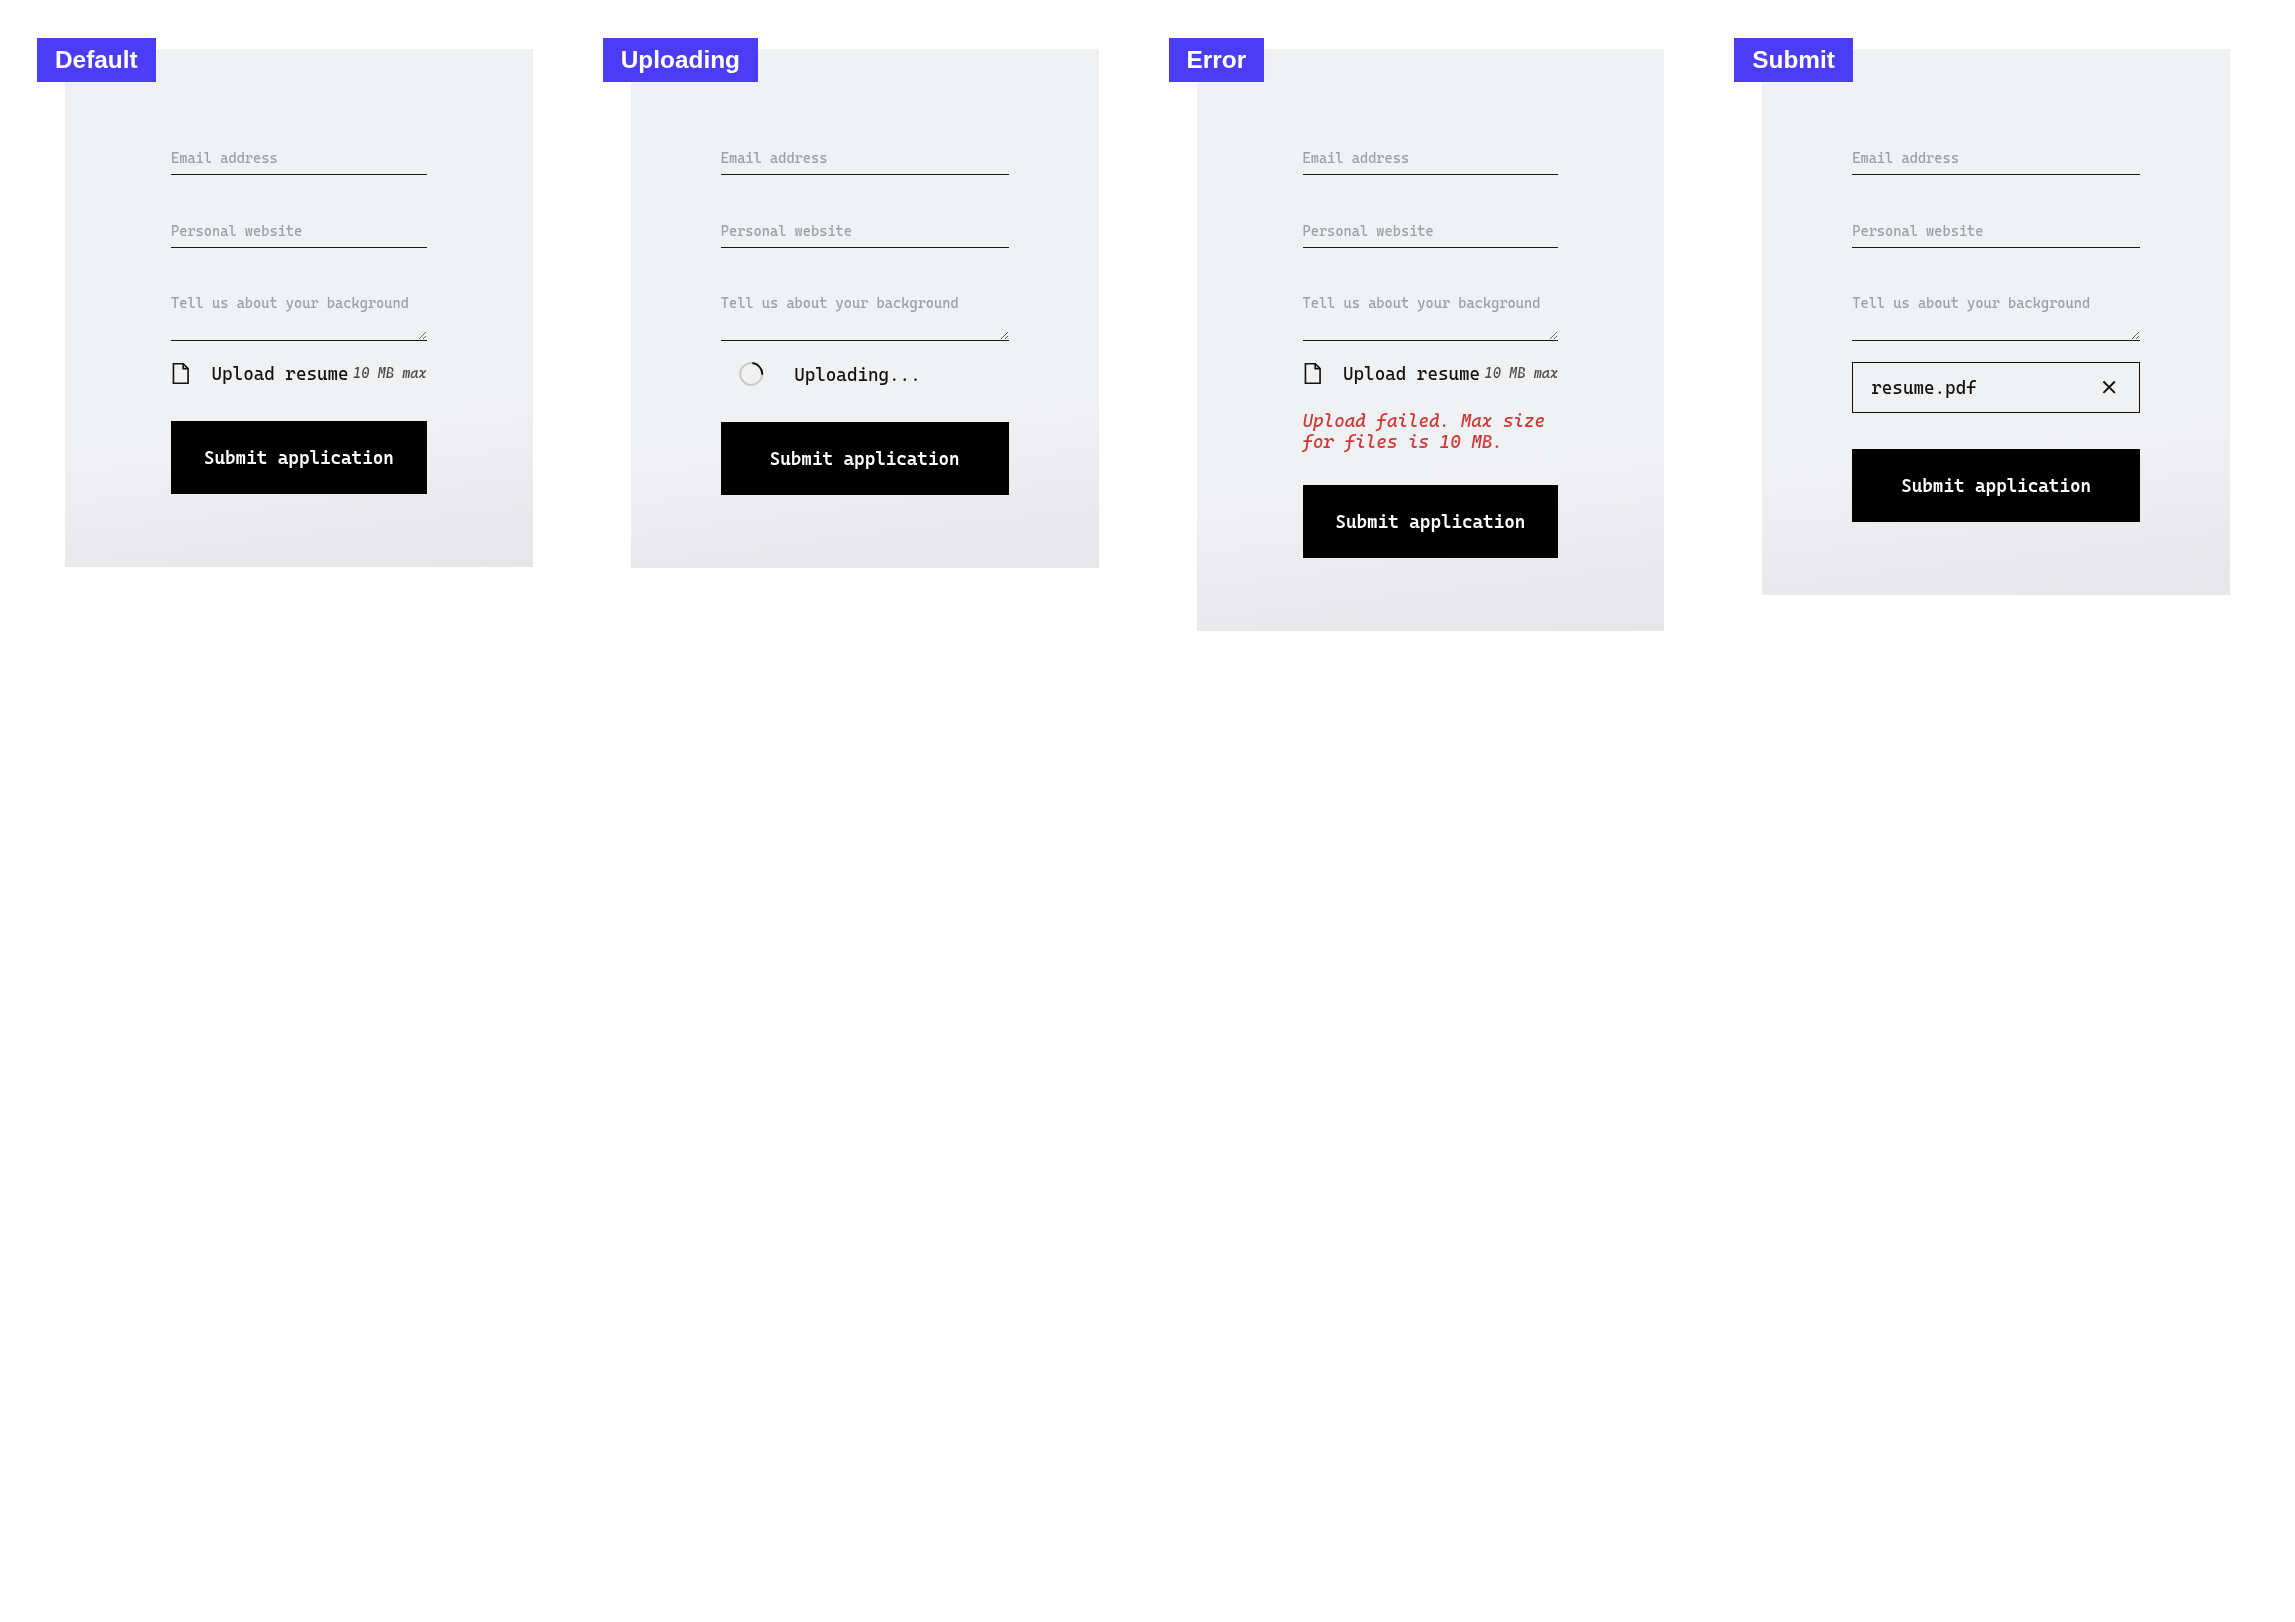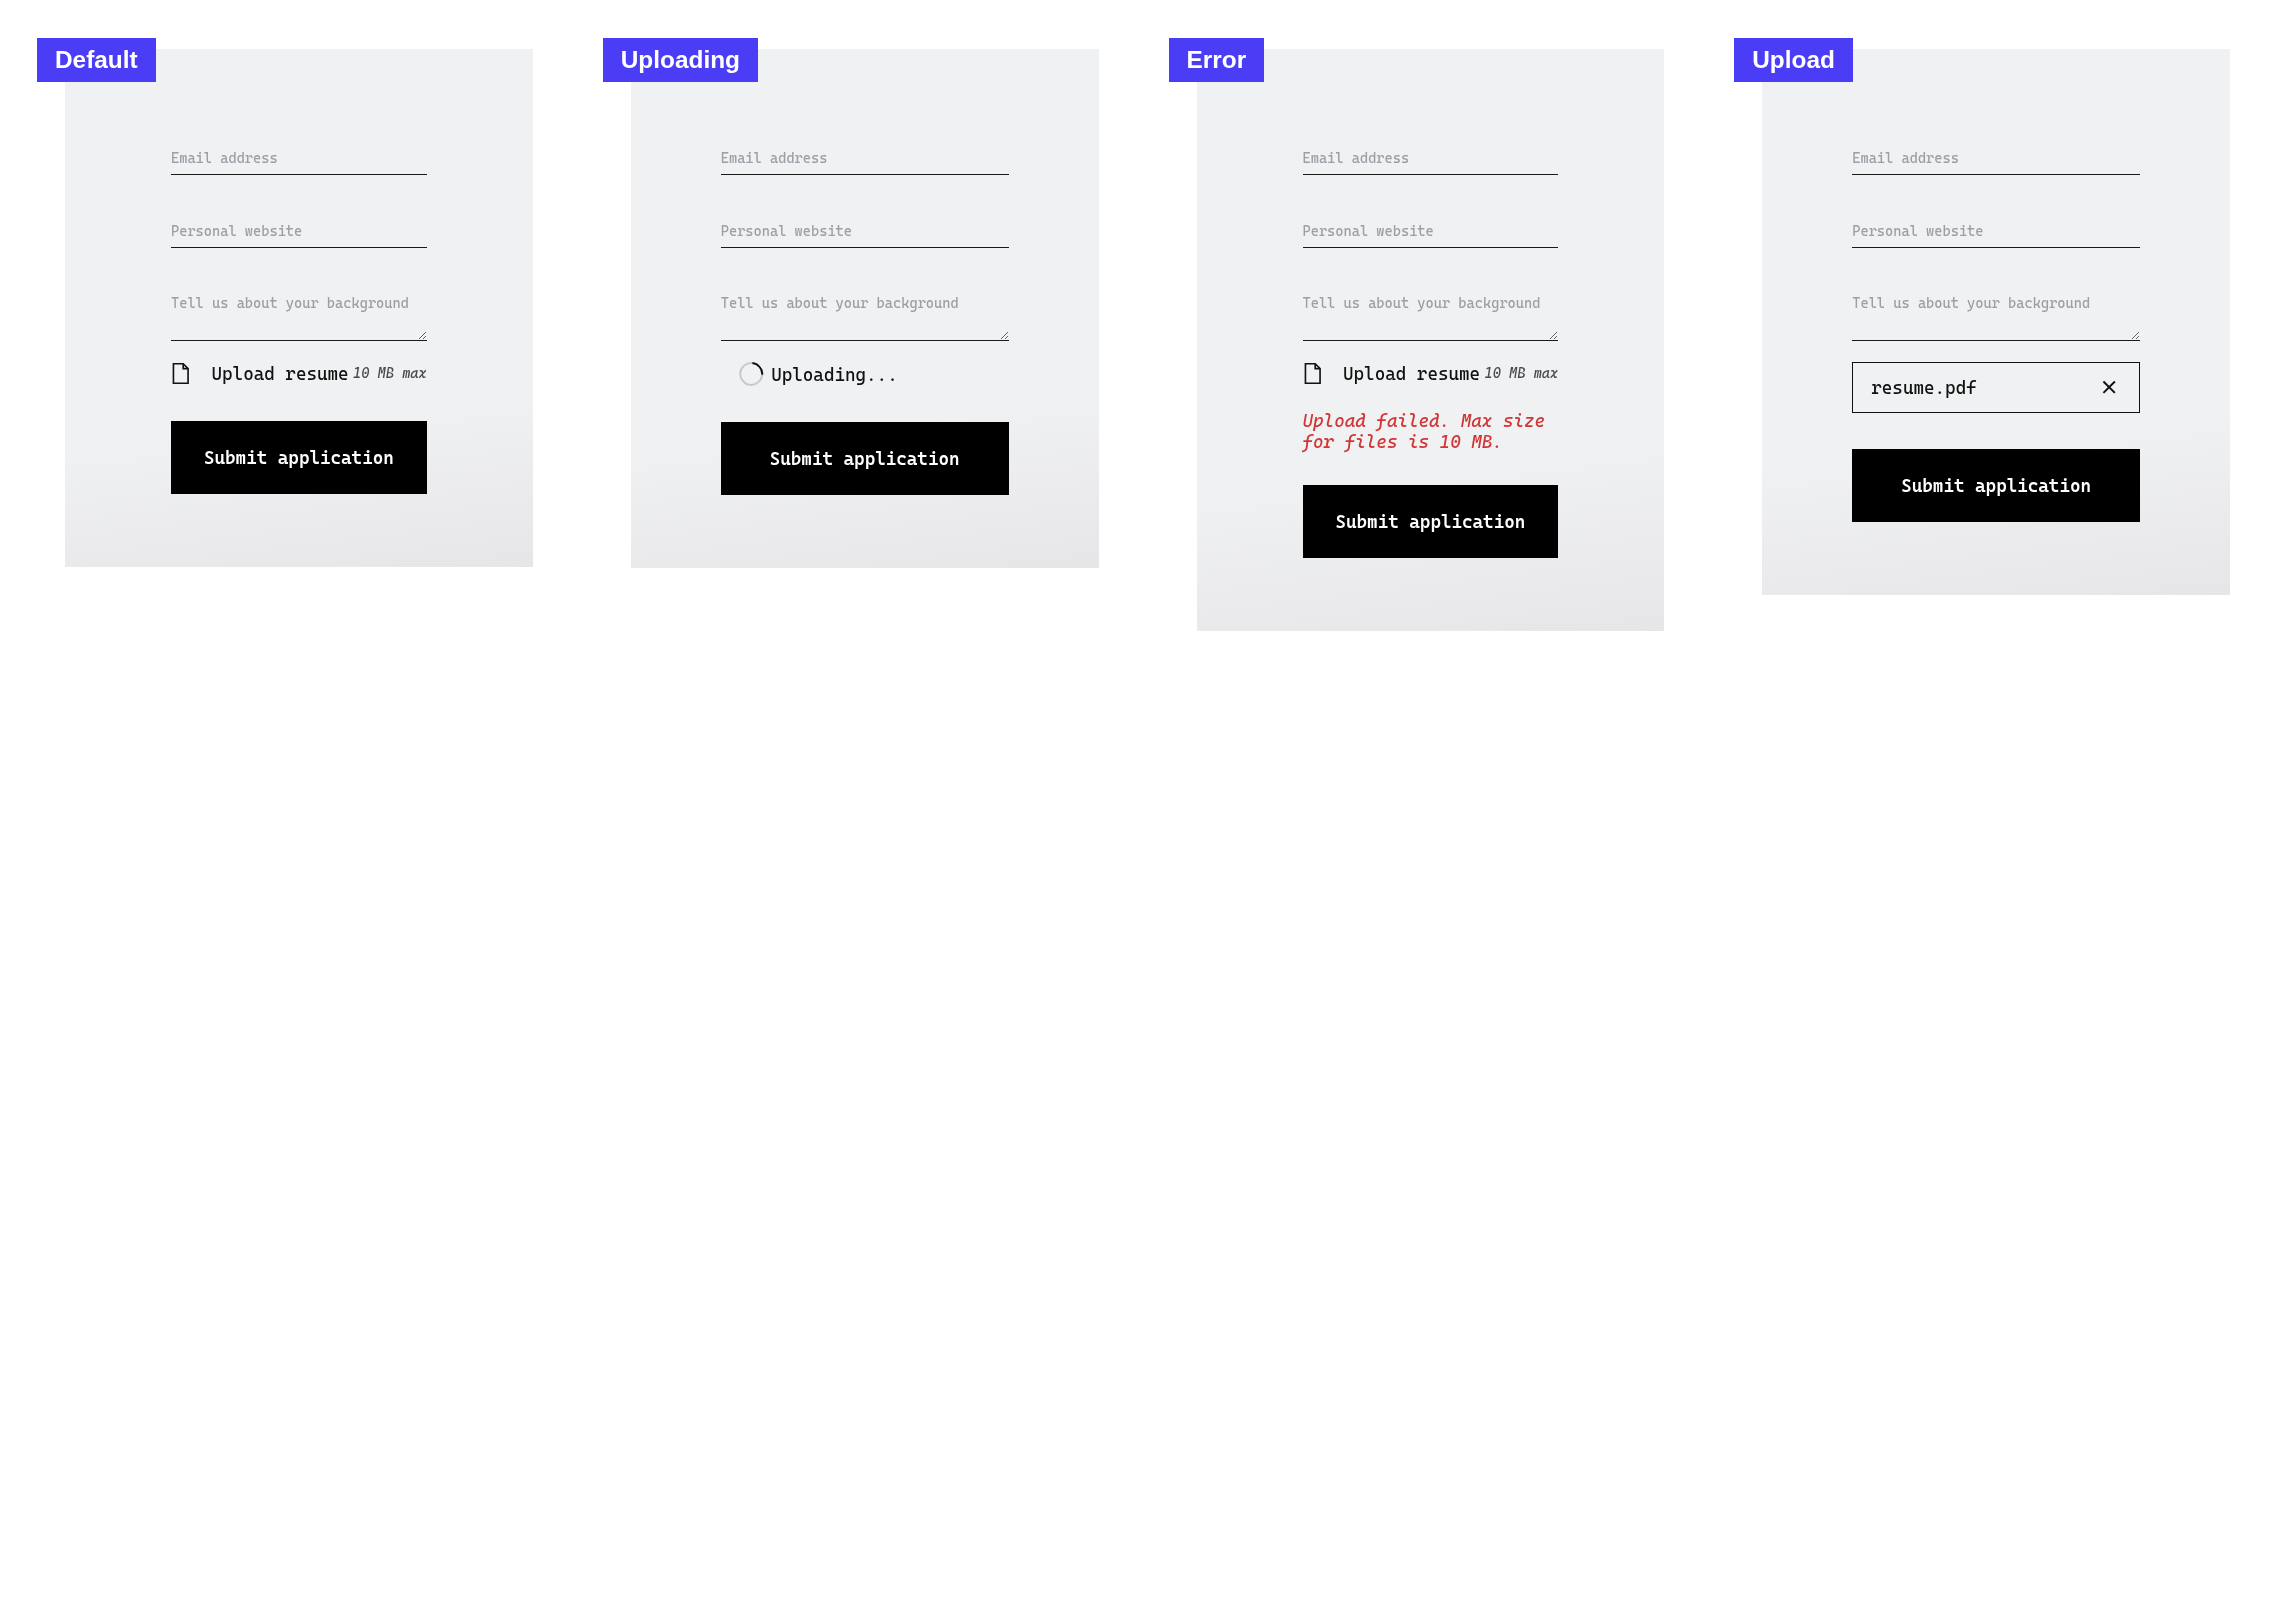--- a/index.html
+++ b/index.html
@@ -61,21 +61,21 @@
     display: flex;
     align-items: center;
     gap: 21px;
   }
   .upload-label { font-size: 18px; color: #111; cursor: pointer; }
   .upload-hint { font-size: 14px; color: #4a4a4a; font-style: italic; }
   .doc-icon { width: 19.5px; height: 23px; display: block; }
   .uploading-row {
     display: flex;
     align-items: center;
-    gap: 8px;
+    gap: 31px;
     padding-left: 18px;
     margin-bottom: 36px;
   }
   .uploading-label { font-size: 18px; color: #111; }
   .spinner {
     width: 24.4px; height: 24.4px;
     border: 2.4px solid #c9c9c9;
     border-top-color: #111;
     border-radius: 50%;
     transform: rotate(50deg);
@@ -170,21 +170,21 @@
           <span class="upload-label">Upload resume</span>
         </label>
         <span class="upload-hint">10 MB max</span>
       </div>
       <p class="error-message">Upload failed. Max size for files is 10 MB.</p>
       <button class="submit">Submit application</button>
     </div>
   </div>
 
   <div class="cell">
-    <div class="tag">Upload</div>
+    <div class="tag">Submit</div>
     <div class="card success">
       <input class="field" type="email" placeholder="Email address" style="">
       <input class="field" type="url" placeholder="Personal website" style="">
       <textarea class="field" placeholder="Tell us about your background" style=""></textarea>
       <div class="chip">
         <span class="chip-name">resume.pdf</span>
         <button class="chip-remove">
           <svg class="close-icon" viewBox="0 0 20 20" stroke="#111" stroke-width="2.4">
             <line x1="3" y1="3" x2="17" y2="17"></line>
             <line x1="17" y1="3" x2="3" y2="17"></line>

